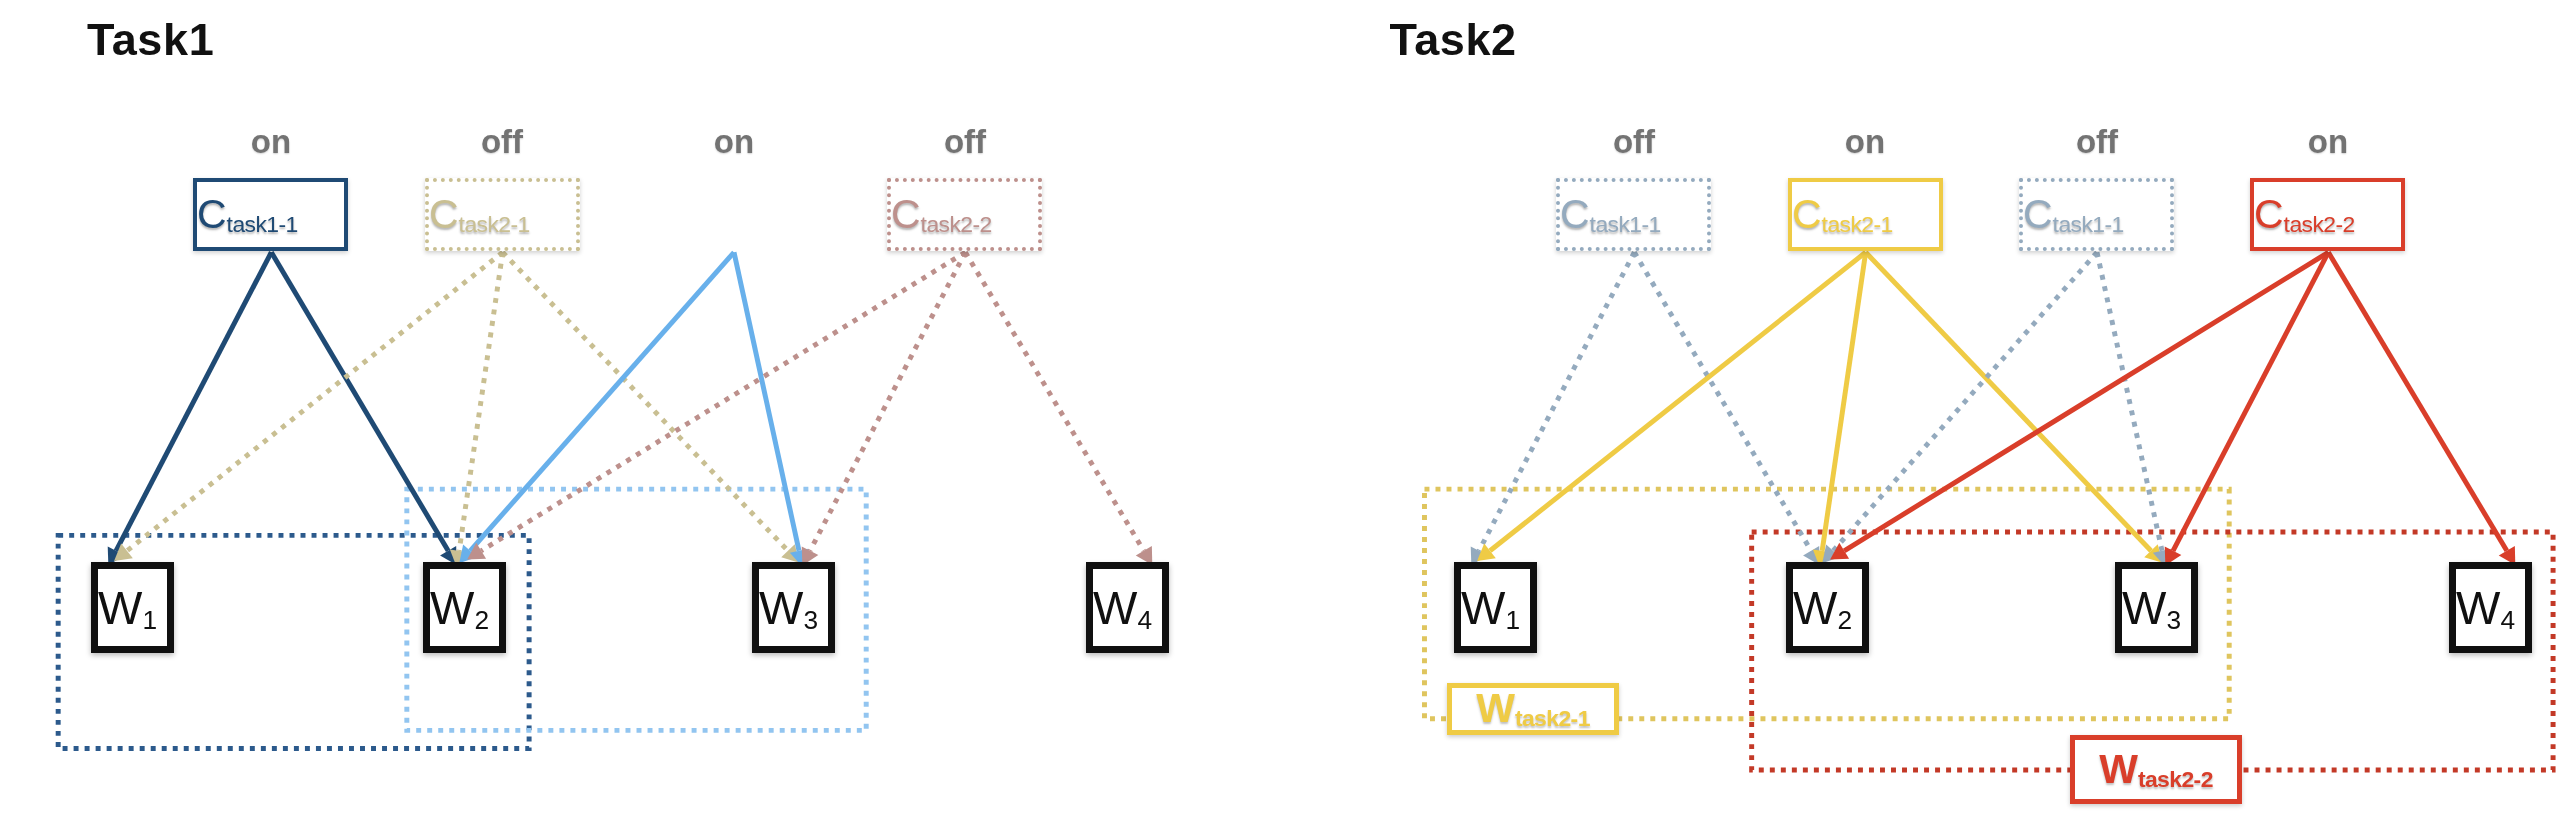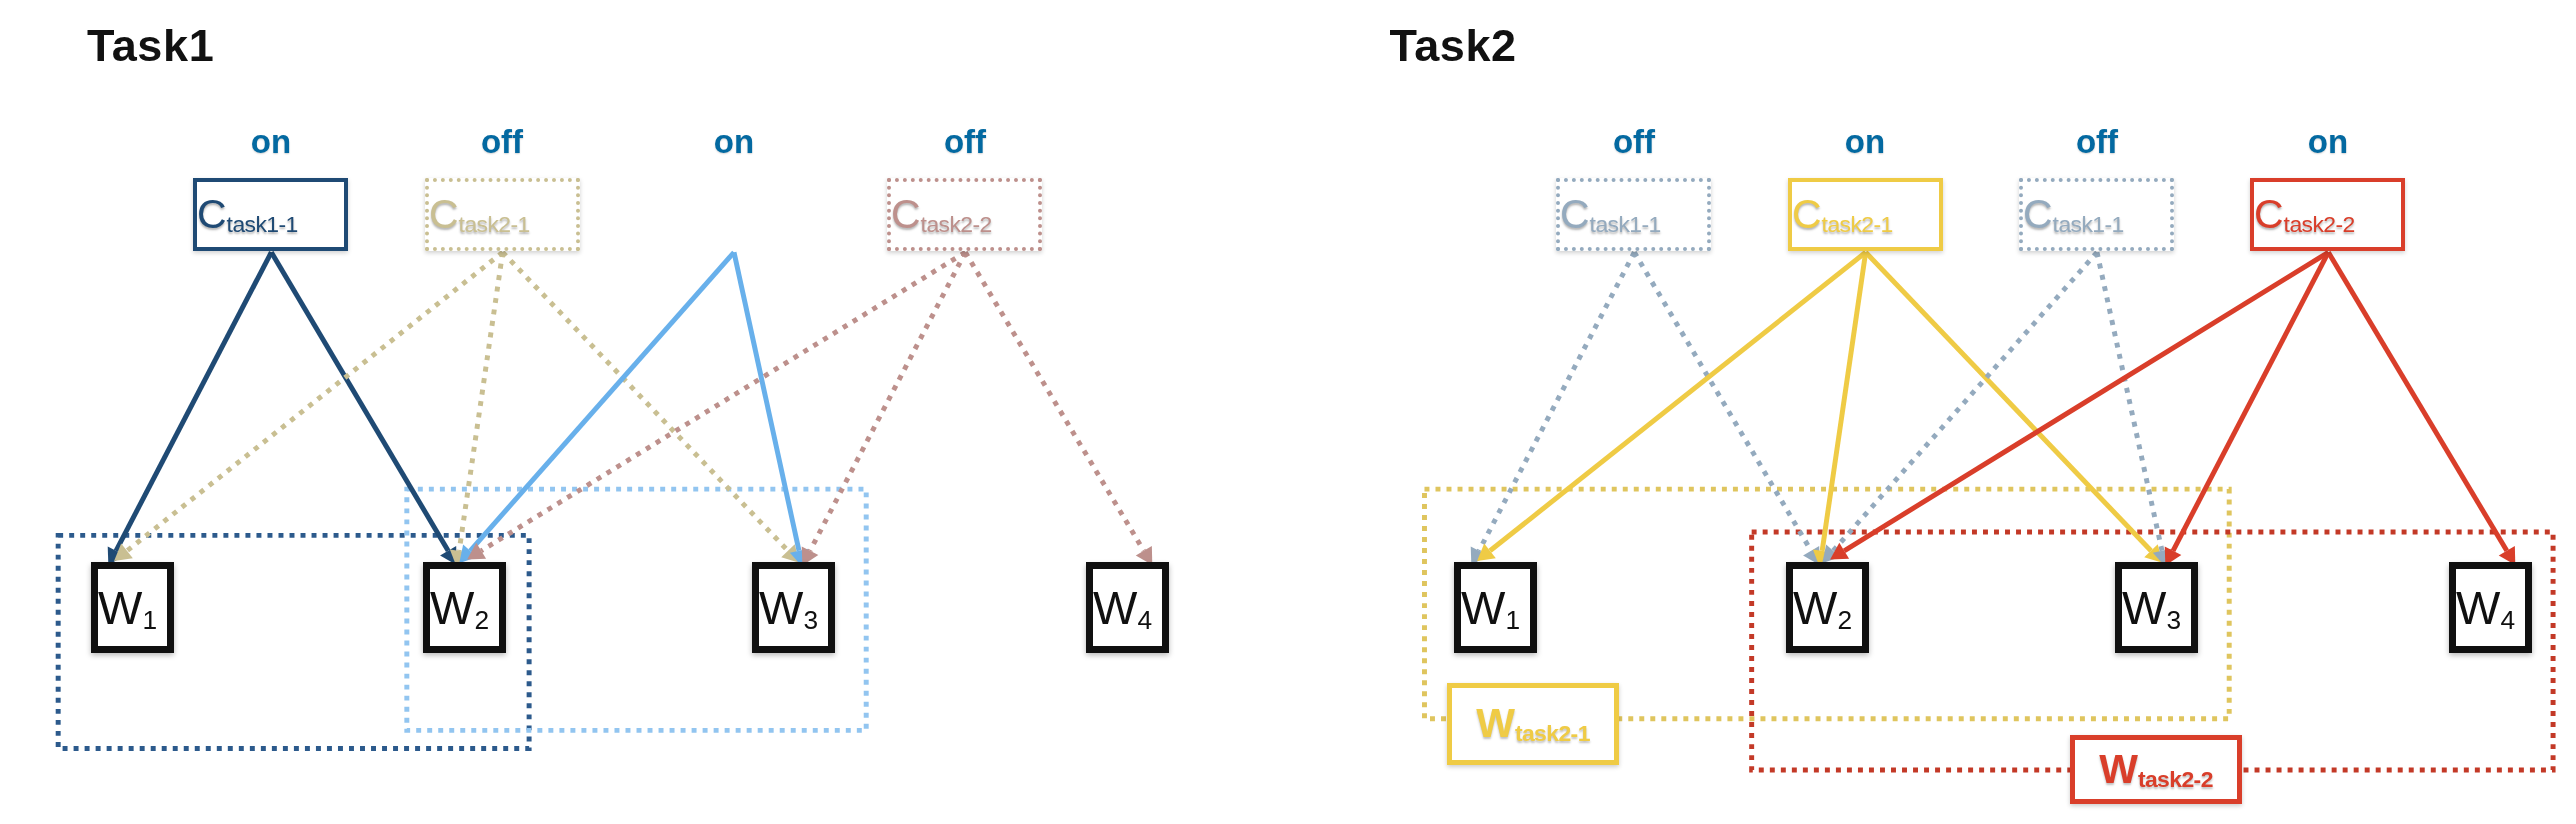--- a/index.html
+++ b/index.html
@@ -9,28 +9,28 @@
     background:#ffffff;
     font-family:"Liberation Sans","DejaVu Sans",sans-serif;
     overflow:hidden;
   }
   .panel{position:absolute;top:0;height:824px;width:1213px;}
   #panel-0{left:0;}
   #panel-1{left:1363px;}
   .panel svg{position:absolute;left:0;top:0;width:1213px;height:824px;overflow:visible;}
   .nodes{position:absolute;left:0;top:0;width:1213px;height:824px;}
   .title{
-    position:absolute;top:20px;margin:0;
+    position:absolute;top:14px;margin:0;
     font-size:45px;font-weight:bold;color:#111111;letter-spacing:0.6px;
   }
   #panel-0 .title{left:87px;}
   #panel-1 .title{left:26.4px;}
   .state{
     position:absolute;top:123px;transform:translateX(-50%);
-    font-size:33px;font-weight:bold;color:#0369a1;
+    font-size:33px;font-weight:bold;color:#737373;
     text-shadow:0 1.1px 1.7px rgba(0,0,0,0.18);
     white-space:nowrap;
   }
   .cbox{
     position:absolute;background:#ffffff;box-sizing:border-box;
     display:flex;align-items:center;justify-content:flex-start;
     font-weight:normal;white-space:nowrap;
     box-shadow:0 1.7px 4.4px rgba(0,0,0,0.18);
   }
   .cbox .lbl{font-size:41px;text-shadow:0 1.7px 2.2px rgba(0,0,0,0.3);}
@@ -156,21 +156,21 @@
         </div>
         <div class="wbox" style="left: 423px; top: 562px; width: 83px; height: 91px;">
           <span class="lbl"><span>W</span><span class="sub">2</span></span>
         </div>
         <div class="wbox" style="left: 752px; top: 562px; width: 83px; height: 91px;">
           <span class="lbl"><span>W</span><span class="sub">3</span></span>
         </div>
         <div class="wbox" style="left: 1086px; top: 562px; width: 83px; height: 91px;">
           <span class="lbl"><span>W</span><span class="sub">4</span></span>
         </div>
-        <div class="glabel" style="left: 84px; top: 683px; width: 172px; height: 82px; border: 5px solid rgb(239, 203, 69); color: rgb(239, 203, 69);">
+        <div class="glabel" style="left: 84px; top: 683px; width: 172px; height: 52px; border: 5px solid rgb(239, 203, 69); color: rgb(239, 203, 69);">
           <span class="lbl"><span>W</span><span class="sub">task2-1</span></span>
         </div>
         <div class="glabel" style="left: 707px; top: 735px; width: 172px; height: 69px; border: 5px solid rgb(217, 62, 42); color: rgb(217, 62, 42);">
           <span class="lbl"><span>W</span><span class="sub">task2-2</span></span>
         </div>
       </div>
     <h2 class="title">Task2</h2>
   </section>
 </div>
 

